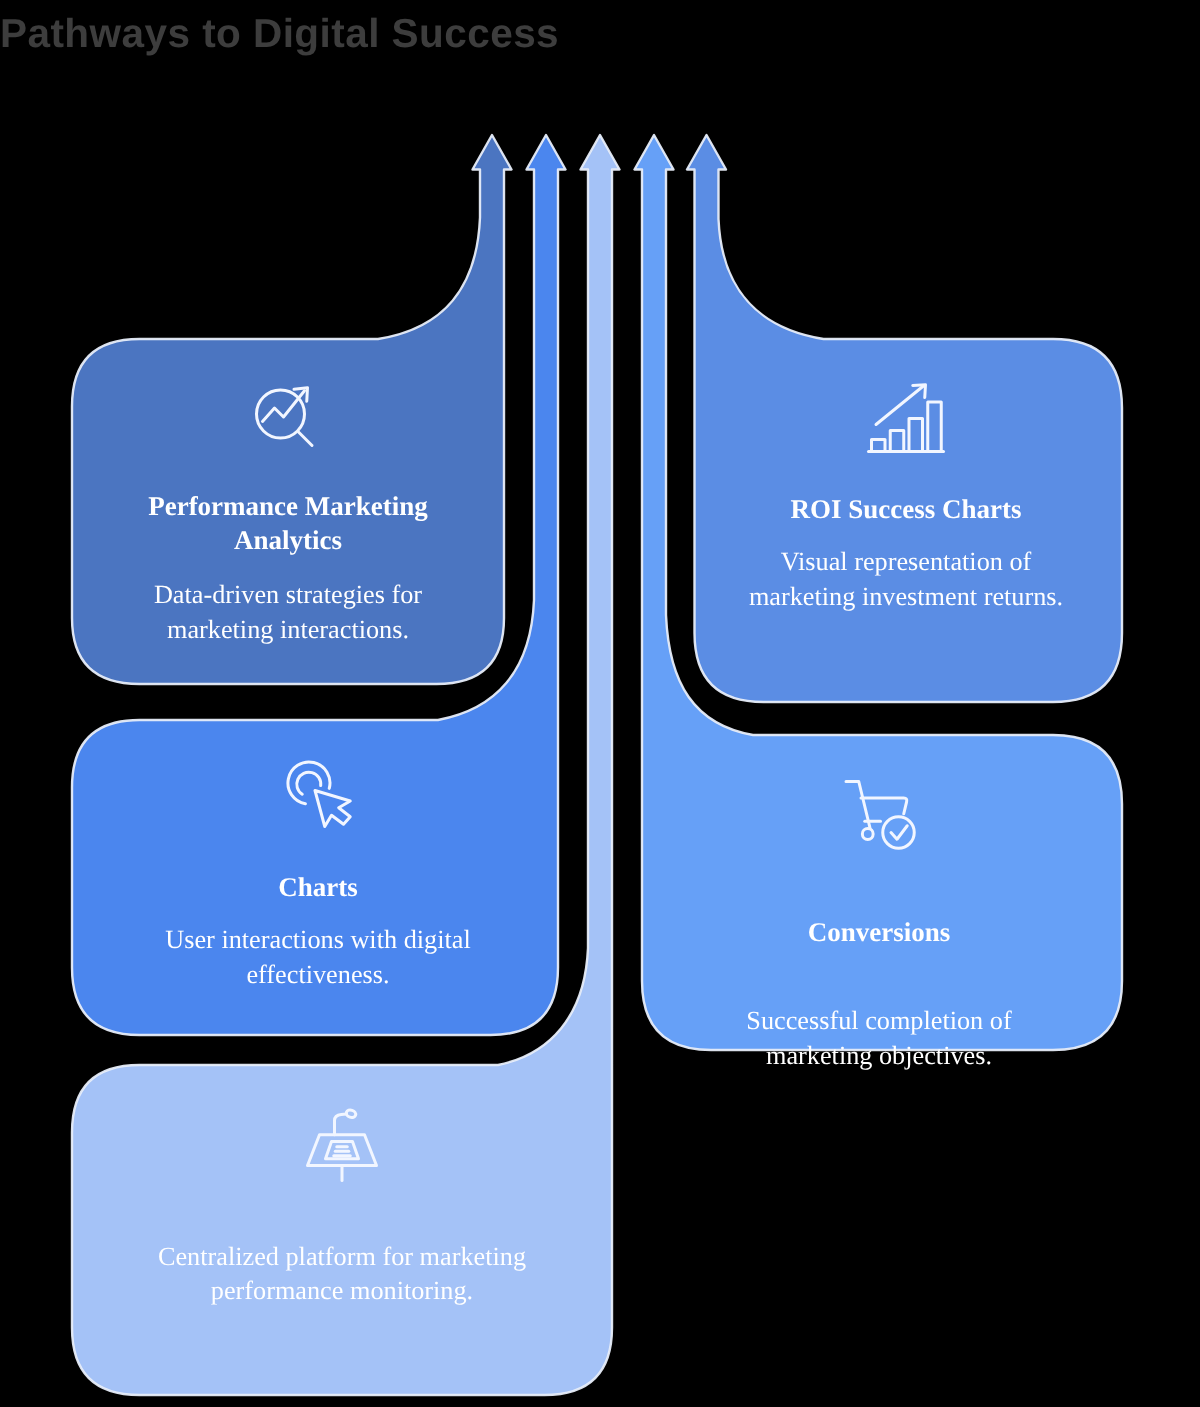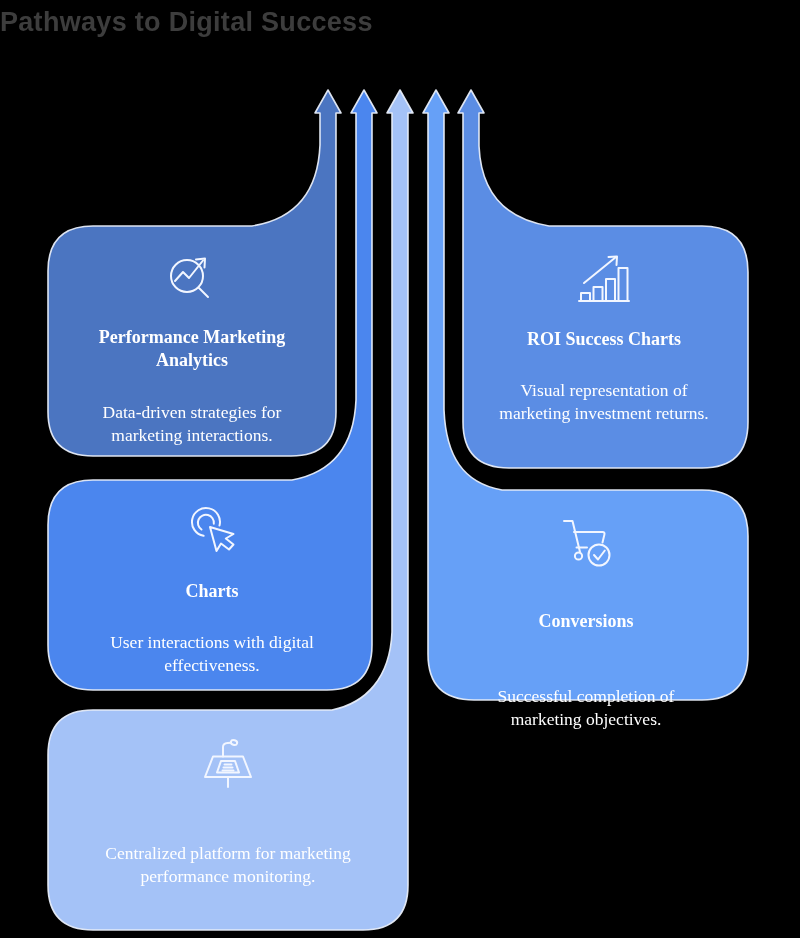--- a/index.html
+++ b/index.html
@@ -35,21 +35,21 @@
   }
   .card-icon { margin-bottom:16px; }
   .card-icon * {
     fill:none;
     stroke:#f2f6ff;
     stroke-width:2;
     stroke-linecap:round;
     stroke-linejoin:round;
   }
   .card-title { font-weight:bold; font-size:18px; line-height:1.3; }
-  .card-desc  { margin-top:28px; font-size:17.5px; line-height:1.32; }
+  .card-desc  { margin-top:12px; font-size:17.5px; line-height:1.32; }
   #content-0 { left:60px;  top:246px; width:264px; }
   #content-1 { left:474px; top:248px; width:260px; }
   #content-2 { left:66px;  top:500px; width:292px; }
   #content-3 { left:446px; top:506px; width:280px;gap:24px; }
   #content-4 { left:78px;  top:734px; width:300px; }
 </style>
 </head>
 <body>
 
 <div class="canvas">

